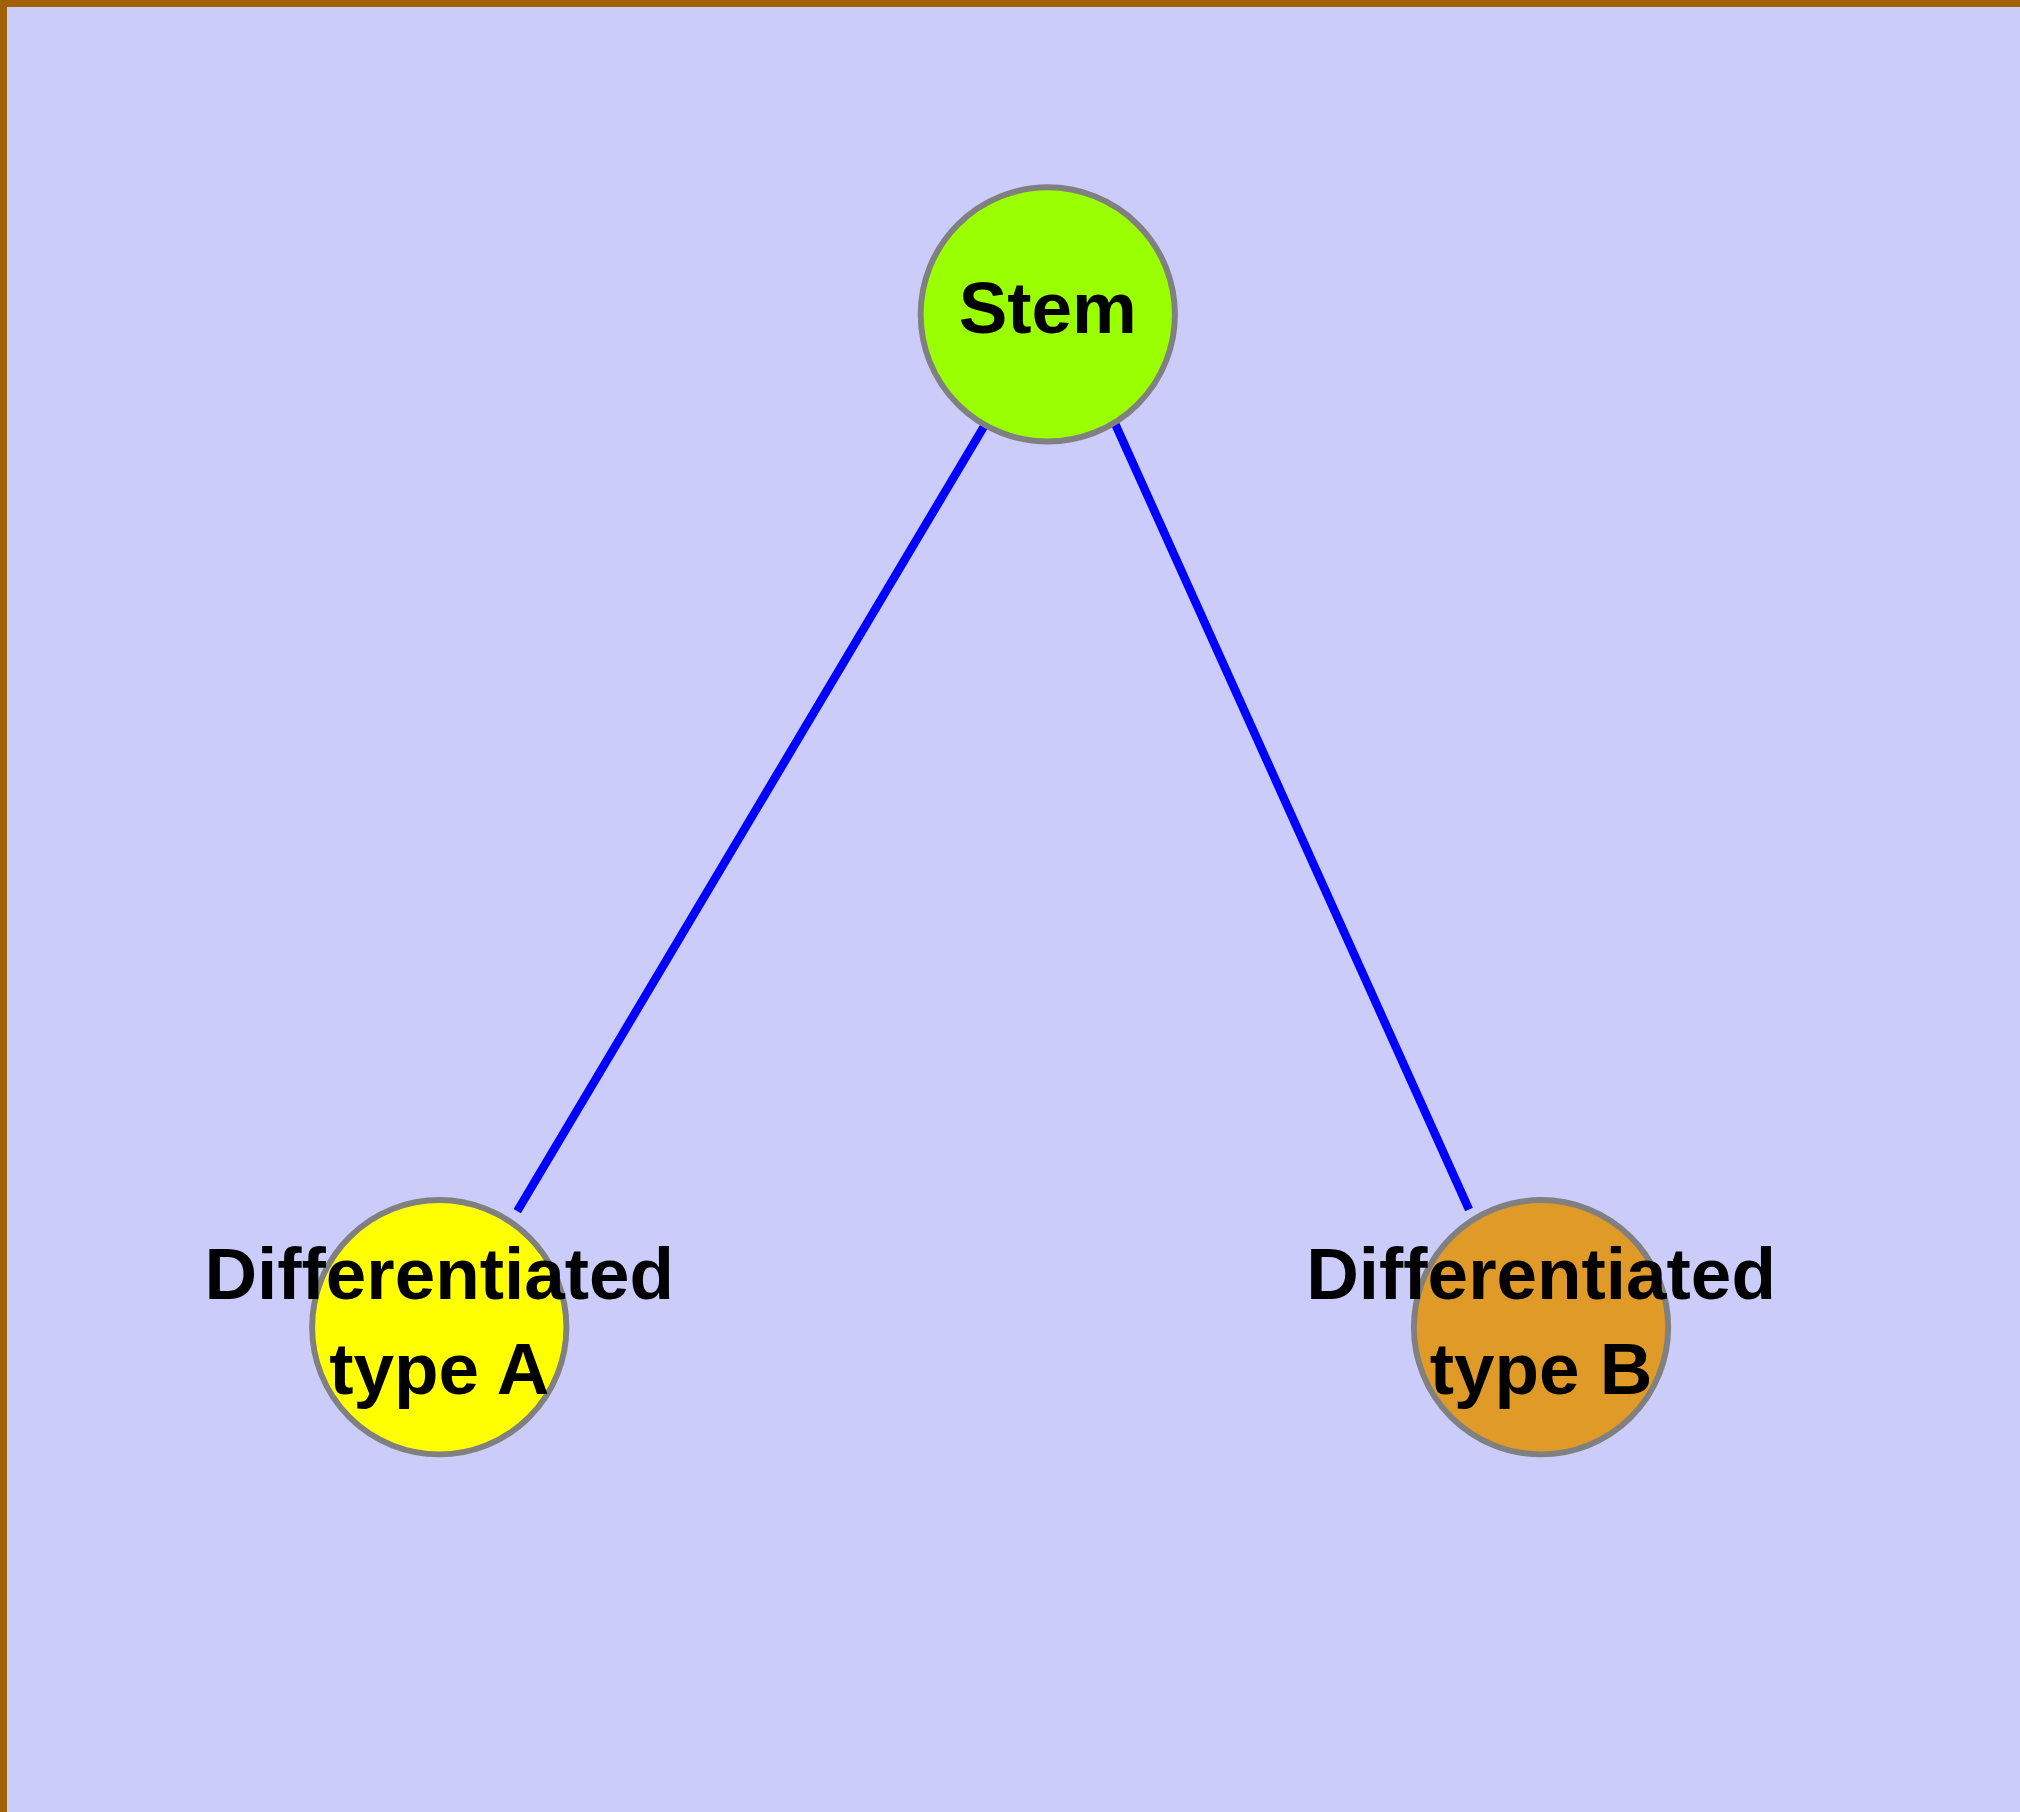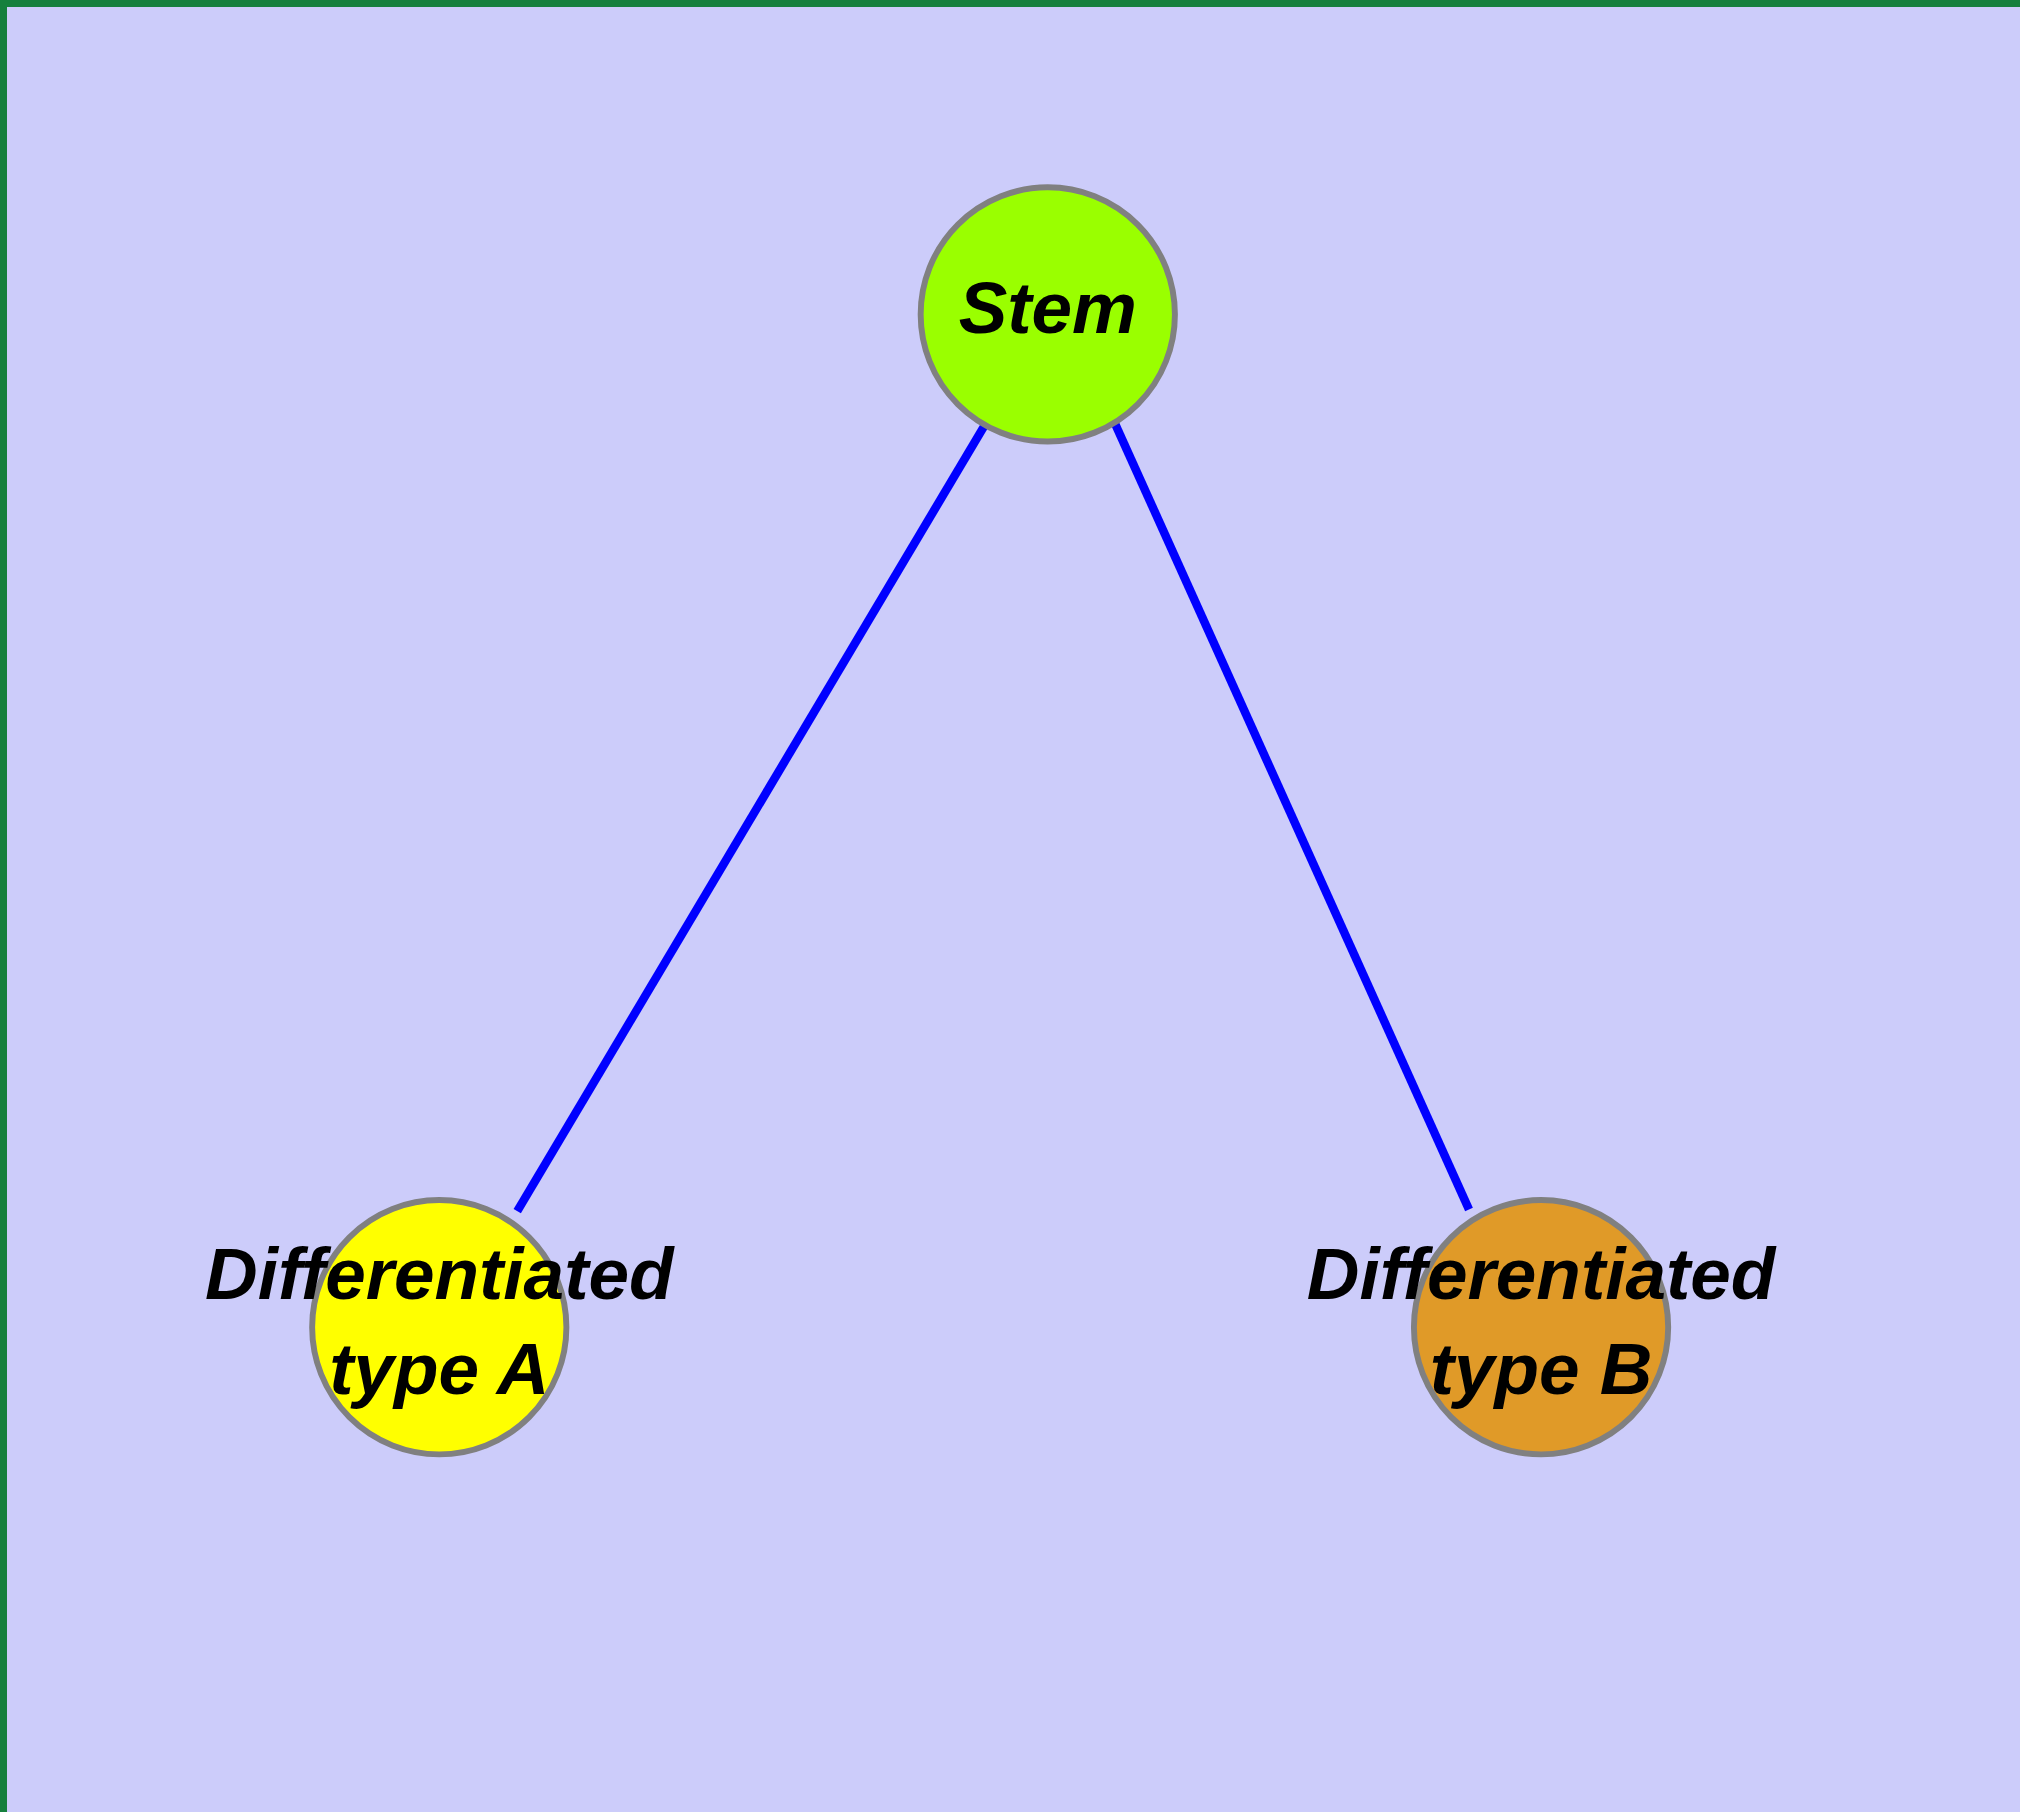--- a/index.html
+++ b/index.html
@@ -8,23 +8,22 @@
     padding: 0;
     background: #ffffff;
   }
   body {
     font-family: "Liberation Sans", sans-serif;
   }
   #canvas {
     position: relative;
     width: 2021px;
     height: 1812px;
-    background: #15803d;
+    background: #a16207;
     overflow: hidden;
-    font-style: italic;
   }
   #plot-area {
     position: absolute;
     left: 6.8px;
     top: 6.8px;
     width: 2014px;
     height: 1805px;
     background: #ccccfa;
   }
   #graph-svg {

